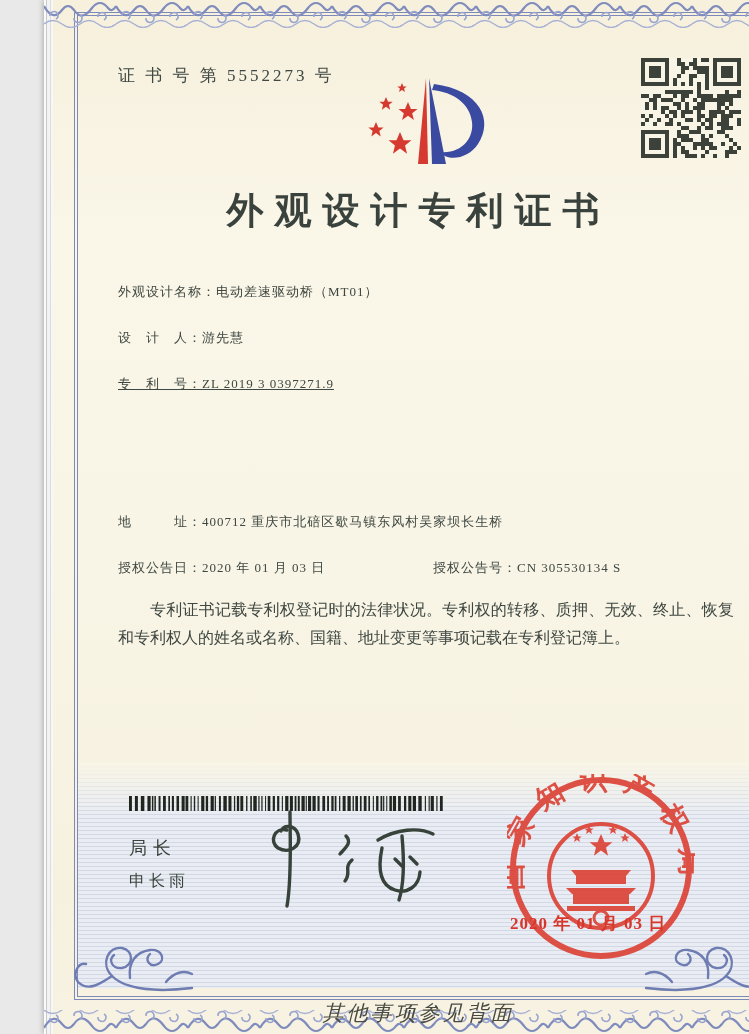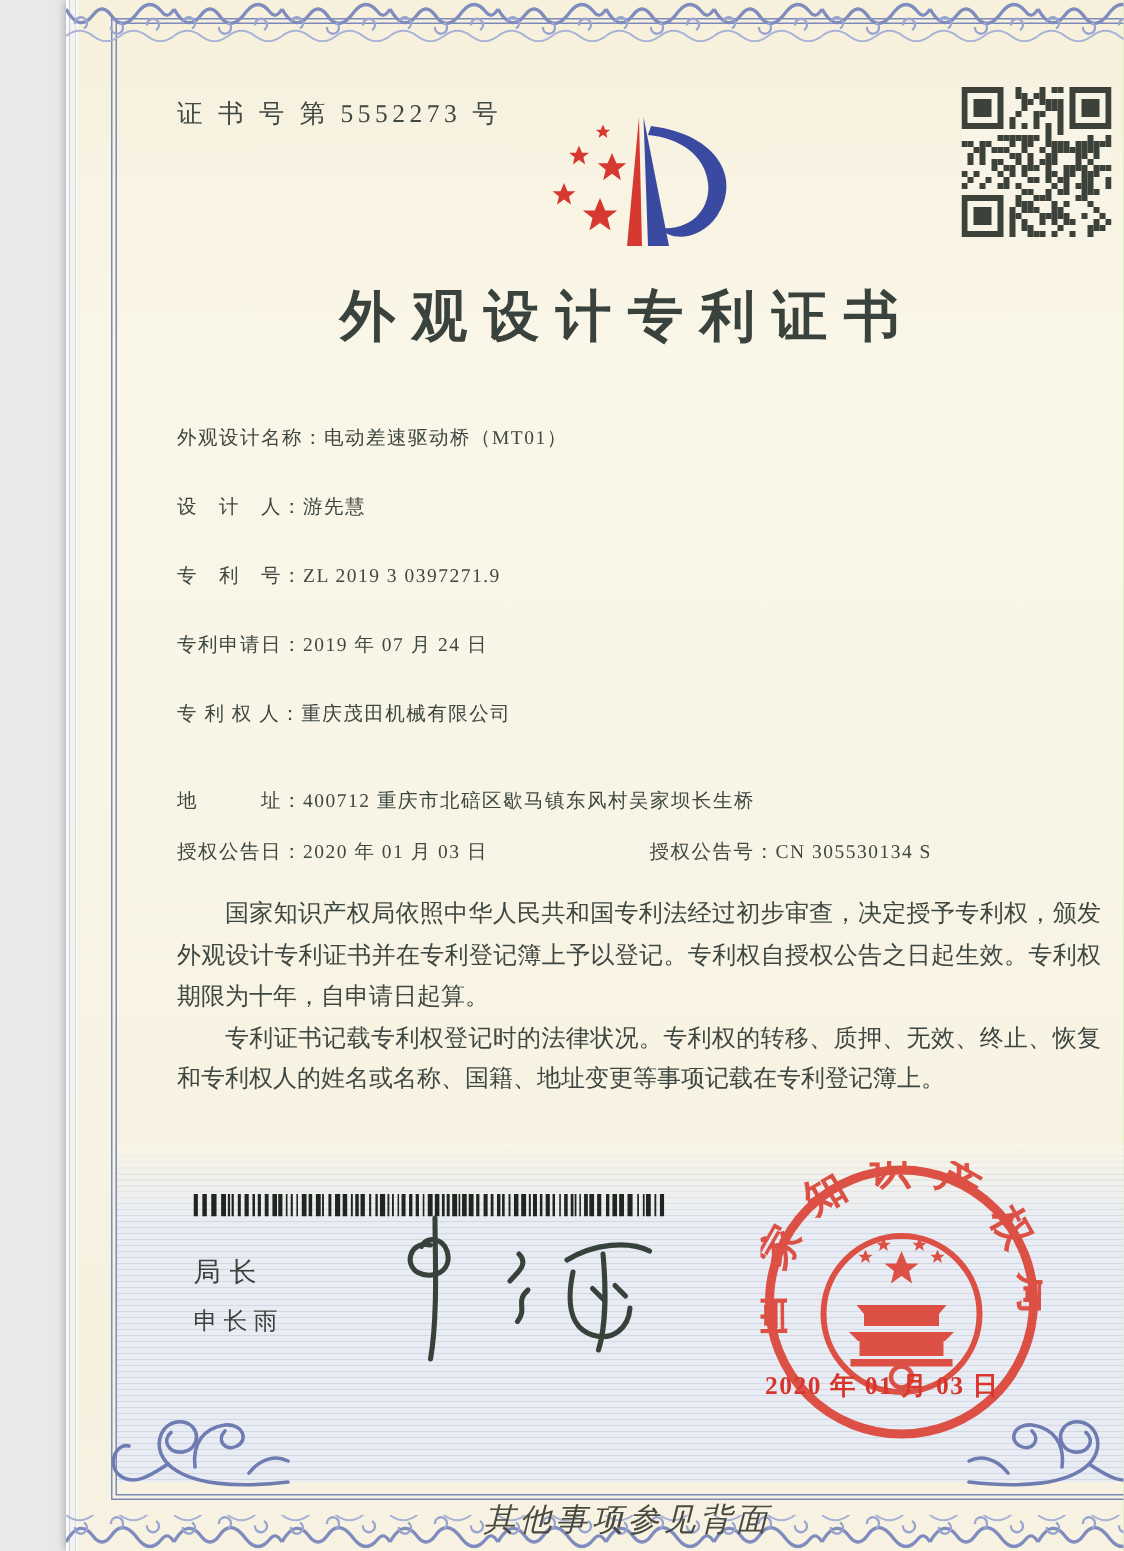--- a/index.html
+++ b/index.html
@@ -319,39 +319,32 @@
   </svg>
 
   <div class="title">外观设计专利证书</div>
 
   <div class="field-row" style="top:283px;">
     <span>外观设计名称：</span><span>电动差速驱动桥（MT01）</span>
   </div>
   <div class="field-row" style="top:329px;text-align:center;">
     <span>设　计　人：</span><span>游先慧</span>
   </div>
-  <div class="field-row" style="top:375px;">
+  <div class="field-row" style="top:375px;text-decoration:underline;">
     <span>专　利　号：</span><span>ZL 2019 3 0397271.9</span>
   </div>
-  <div class="field-row" style="top:421px;">
-    <span>专利申请日：</span><span>2019 年 07 月 24 日</span>
-  </div>
-  <div class="field-row" style="top:467px;">
-    <span>专 利 权 人：</span><span>重庆茂田机械有限公司</span>
-  </div>
-  <div class="field-row" style="top:525px;">
+  <div class="field-row" style="top:513px;">
     <span>地　　　址：</span><span>400712 重庆市北碚区歇马镇东风村吴家坝长生桥</span>
   </div>
   <div class="field-row" style="top:559px;">
     <span>授权公告日：</span><span>2020 年 01 月 03 日</span>
     <span class="second"><span>授权公告号：</span><span>CN 305530134 S</span></span>
   </div>
 
   <div class="paras">
-    <p>国家知识产权局依照中华人民共和国专利法经过初步审查，决定授予专利权，颁发外观设计专利证书并在专利登记簿上予以登记。专利权自授权公告之日起生效。专利权期限为十年，自申请日起算。</p>
     <p>专利证书记载专利权登记时的法律状况。专利权的转移、质押、无效、终止、恢复和专利权人的姓名或名称、国籍、地址变更等事项记载在专利登记簿上。</p>
   </div>
 
   <svg class="barcode-wrap" width="314" height="15">
     <g id="barcode-bars" fill="#20251f">
         <rect x="0.00" y="0" width="2.93" height="15"></rect>
         <rect x="5.91" y="0" width="2.97" height="15"></rect>
         <rect x="11.84" y="0" width="3.52" height="15"></rect>
         <rect x="18.42" y="0" width="3.24" height="15"></rect>
         <rect x="22.90" y="0" width="1.48" height="15"></rect>

